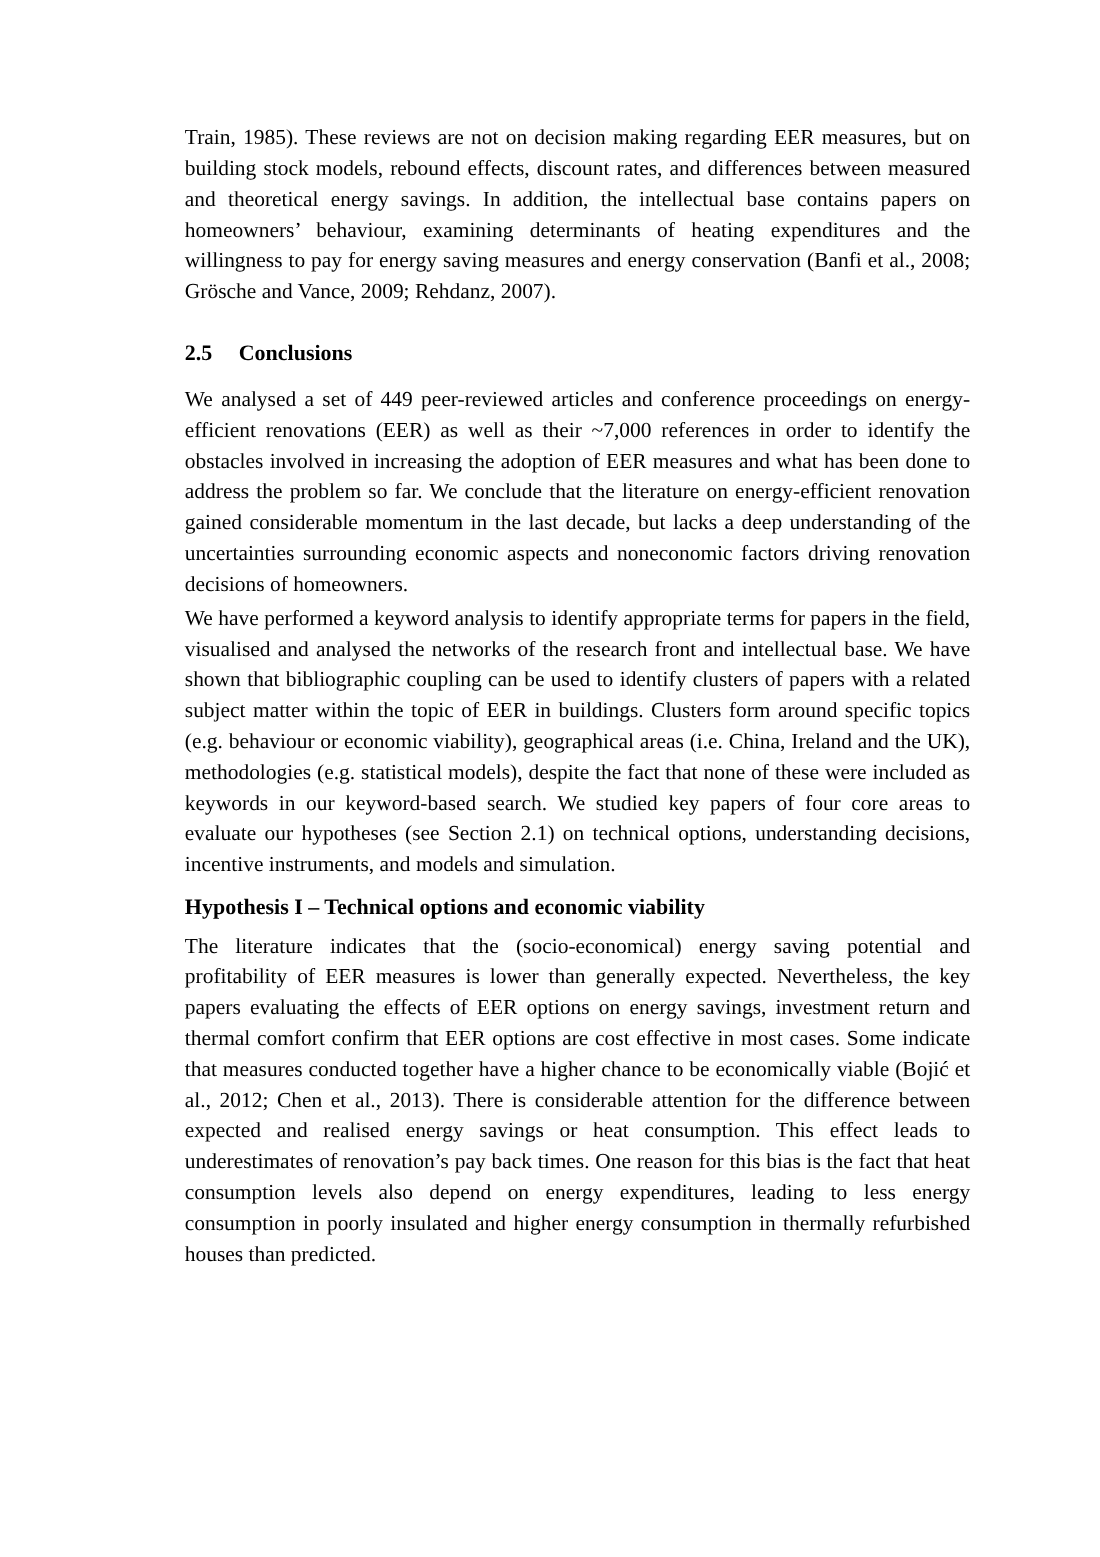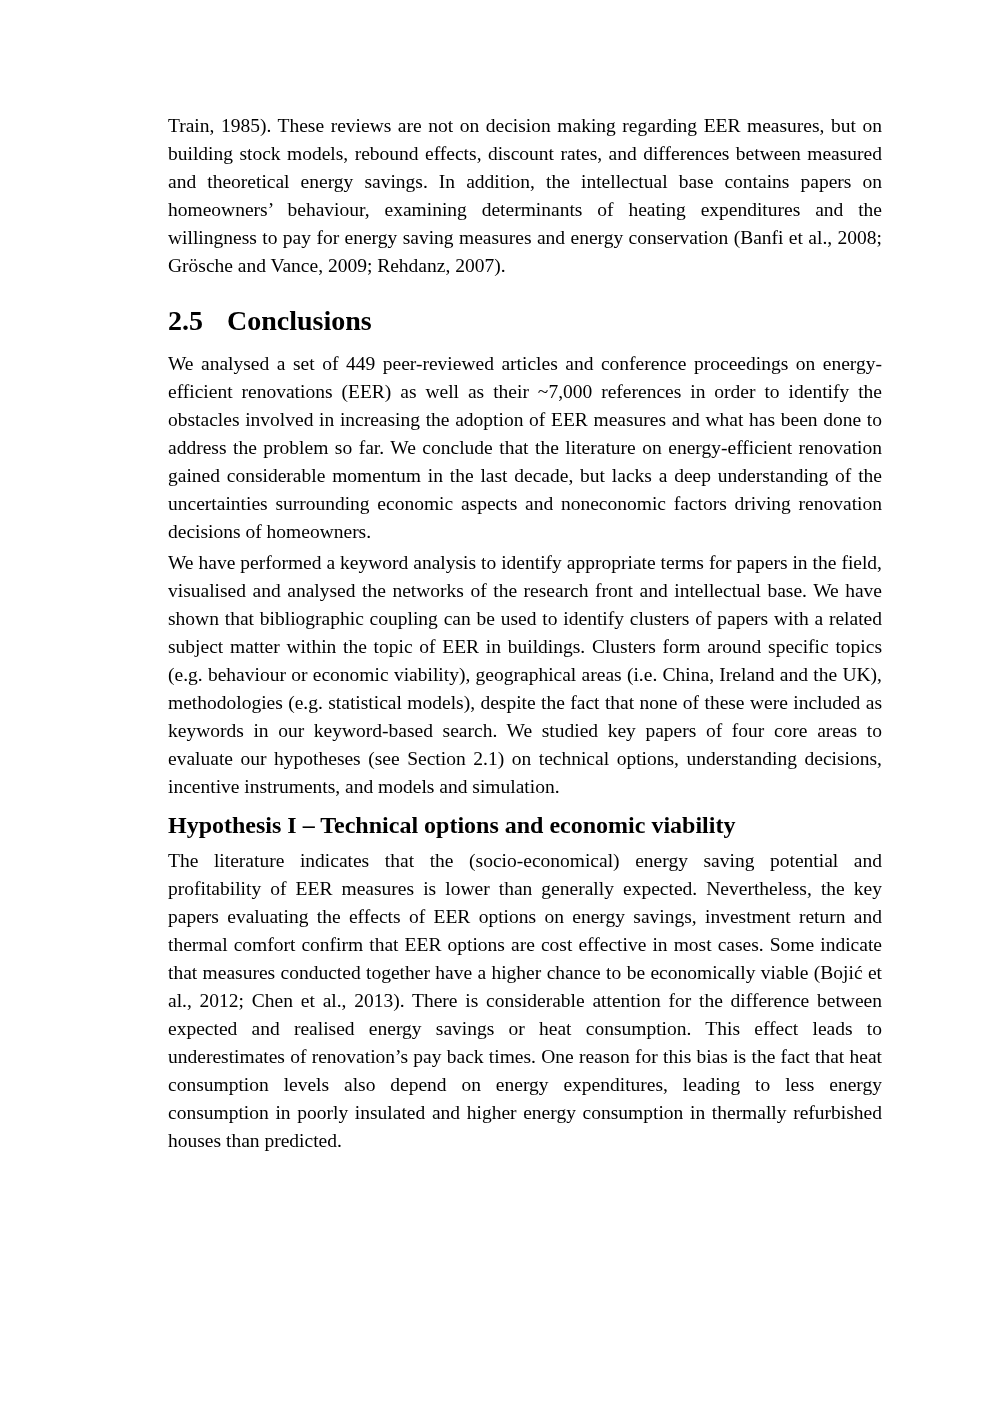--- a/index.html
+++ b/index.html
@@ -27,30 +27,30 @@
     margin: 0;
     font-size: 19.5px;
     line-height: 28px;
     text-align: justify;
   }
   .para-gap {
     margin-top: 3px;
   }
   .section-heading {
     margin: 25px 0 13px 0;
-    font-size: 28px;
+    font-size: 20px;
     line-height: 32px;
     font-weight: bold;
   }
   .section-number {
     margin-right: 24px;
   }
   .hypothesis-heading {
     margin: 10px 0 8px 0;
-    font-size: 24px;
+    font-size: 20px;
     line-height: 28px;
     font-weight: bold;
   }
   .page-number {
     position: absolute;
     left: 168px;
     top: 1288px;
     width: 714px;
     text-align: left;
     font-size: 12px;

